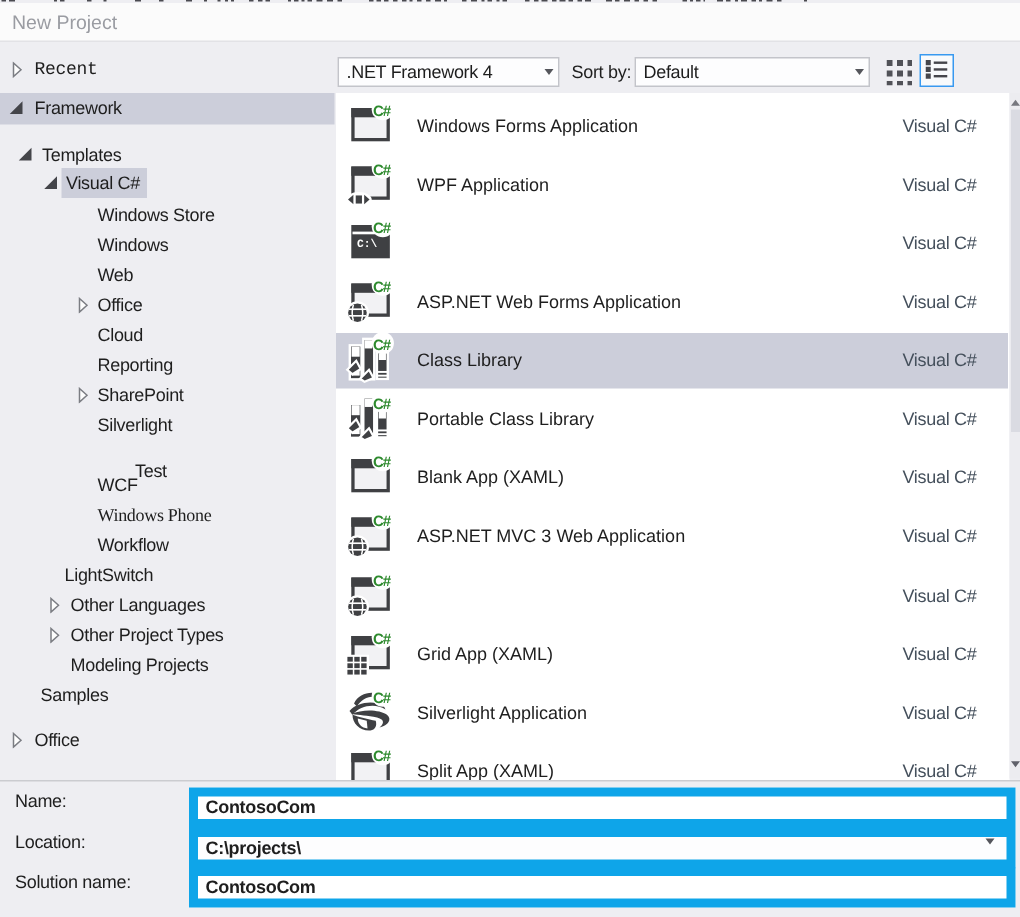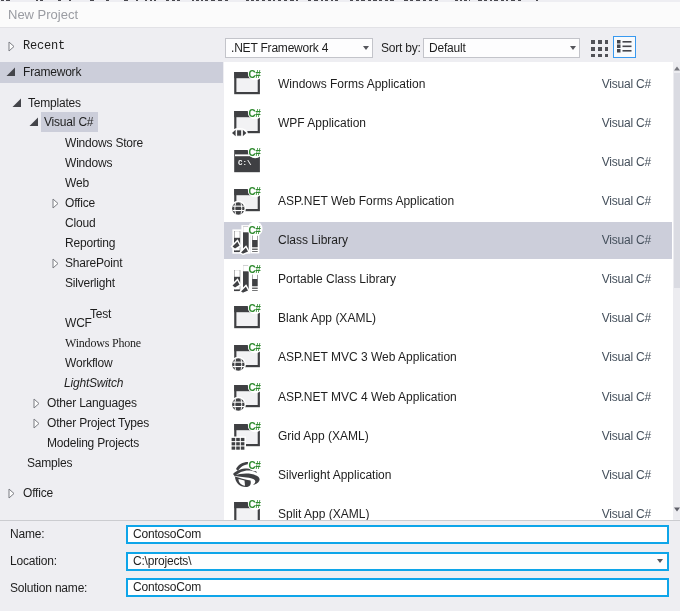--- a/index.html
+++ b/index.html
@@ -10,21 +10,21 @@
 .trow{position:absolute;height:20px;line-height:20px;white-space:nowrap;letter-spacing:-0.2px;}
 .band{position:absolute;background:#ccceda;}
 svg{position:absolute;}
 .lrow{position:absolute;left:224px;width:448px;height:39px;}
 .lname{position:absolute;left:54px;top:0;height:39px;line-height:39px;white-space:nowrap;}
 .llang{position:absolute;right:21px;top:0;height:39px;line-height:39px;color:#45505c;letter-spacing:-0.2px;}
 .combo{position:absolute;background:#fdfdfe;border:1px solid #c3c4ca;height:18px;line-height:18px;}
 .combo span{position:absolute;left:5px;top:0;letter-spacing:-0.2px;}
 .darr{position:absolute;width:0;height:0;border-left:3.5px solid transparent;border-right:3.5px solid transparent;border-top:4px solid #55565c;}
 .blabel{position:absolute;left:10px;height:18px;line-height:18px;letter-spacing:-0.2px;}
-.binput{position:absolute;left:126px;width:534px;background:#fff;border:2px solid #0ea5e9;height:15px;line-height:15px;padding-left:5px;letter-spacing:-0.2px;}
+.binput{position:absolute;left:126px;width:534px;background:#fff;border:6px solid #0ea5e9;height:15px;line-height:15px;padding-left:5px;letter-spacing:-0.2px;font-weight:bold;}
 </style></head>
 <body>
 
 <div class="dash" style="left:1px;width:3px;"></div>
 <div class="dash" style="left:6px;width:4px;"></div>
 <div class="dash" style="left:36px;width:2px;"></div>
 <div class="dash" style="left:40px;width:3px;"></div>
 <div class="dash" style="left:58px;width:3px;"></div>
 <div class="dash" style="left:69px;width:2px;"></div>
 <div class="dash" style="left:90px;width:4px;"></div>
@@ -119,21 +119,21 @@
 <div class="trow" style="left:65px;top:233px;">Reporting</div>
 <div class="trow" style="left:65px;top:253px;">SharePoint</div>
 <svg style="left:52px;top:257.5px" width="7" height="11" viewBox="0 0 7 11">
     <polygon points="1,1 6,5.5 1,10" fill="#fdfdfd" stroke="#7b7d83" stroke-width="1"></polygon>
   </svg>
 <div class="trow" style="left:65px;top:273px;">Silverlight</div>
 <div class="trow" style="left:65px;top:304px;margin-left:25px;">Test</div>
 <div class="trow" style="left:65px;top:313px;">WCF</div>
 <div class="trow" style="left:65px;top:333px;font-family:Liberation Serif, serif;">Windows Phone</div>
 <div class="trow" style="left:65px;top:353px;">Workflow</div>
-<div class="trow" style="left:64px;top:373px;font-style:italic;">LightSwitch</div>
+<div class="trow" style="left:43px;top:373px;">LightSwitch</div>
 <div class="trow" style="left:47px;top:393px;">Other Languages</div>
 <svg style="left:33px;top:397.5px" width="7" height="11" viewBox="0 0 7 11">
     <polygon points="1,1 6,5.5 1,10" fill="#fdfdfd" stroke="#7b7d83" stroke-width="1"></polygon>
   </svg>
 <div class="trow" style="left:47px;top:413px;">Other Project Types</div>
 <svg style="left:33px;top:417.5px" width="7" height="11" viewBox="0 0 7 11">
     <polygon points="1,1 6,5.5 1,10" fill="#fdfdfd" stroke="#7b7d83" stroke-width="1"></polygon>
   </svg>
 <div class="trow" style="left:47px;top:433px;">Modeling Projects</div>
 <div class="trow" style="left:27px;top:453px;">Samples</div>
@@ -294,21 +294,20 @@
         <rect x="2.2" y="3" width="17" height="6.2" fill="#3f4043"></rect>
         <circle cx="23.2" cy="3.8" r="7.4" fill="#fff"></circle>
         <text x="16.6" y="8.6" font-family="Liberation Sans" font-weight="700" font-size="10" fill="#2e8a2e" stroke="#fff" stroke-width="1.6" paint-order="stroke" letter-spacing="-0.6">C#</text>
         <circle cx="6.3" cy="22.5" r="7.7" fill="#fff"></circle>
         <circle cx="6.3" cy="22.5" r="6.2" fill="#3f4043"></circle>
         <rect x="0.6" y="19.6" width="11.4" height="1.1" fill="#fff"></rect>
         <rect x="0.6" y="24" width="11.4" height="1.1" fill="#fff"></rect>
         <path d="M3.6,17.2 C2.6,20.5 2.6,24.5 3.6,27.8" fill="none" stroke="#fff" stroke-width="1"></path>
         <path d="M9,17.2 C10,20.5 10,24.5 9,27.8" fill="none" stroke="#fff" stroke-width="1"></path>
       </svg>
-      <div class="lname">ASP.NET MVC 4 Web Application</div>
       <div class="llang">Visual C#</div>
     </div>
 <div class="lrow" style="top:416.6px;">
       <svg style="left:8px;top:4px;overflow:visible" width="30" height="30" viewBox="0 0 30 30">
         <rect x="3.3" y="4.1" width="23.5" height="20" fill="#f2f2f4" stroke="#3f4043" stroke-width="2.2"></rect>
         <rect x="2.2" y="3" width="17" height="6.2" fill="#3f4043"></rect>
         <circle cx="23.2" cy="3.8" r="7.4" fill="#fff"></circle>
         <text x="16.6" y="8.6" font-family="Liberation Sans" font-weight="700" font-size="10" fill="#2e8a2e" stroke="#fff" stroke-width="1.6" paint-order="stroke" letter-spacing="-0.6">C#</text>
         <rect x="-1.5" y="15.5" width="15.5" height="14" fill="#fff"></rect>
         <rect x="-0.4" y="16.9" width="3.6" height="3.2" fill="#3f4043"></rect>

